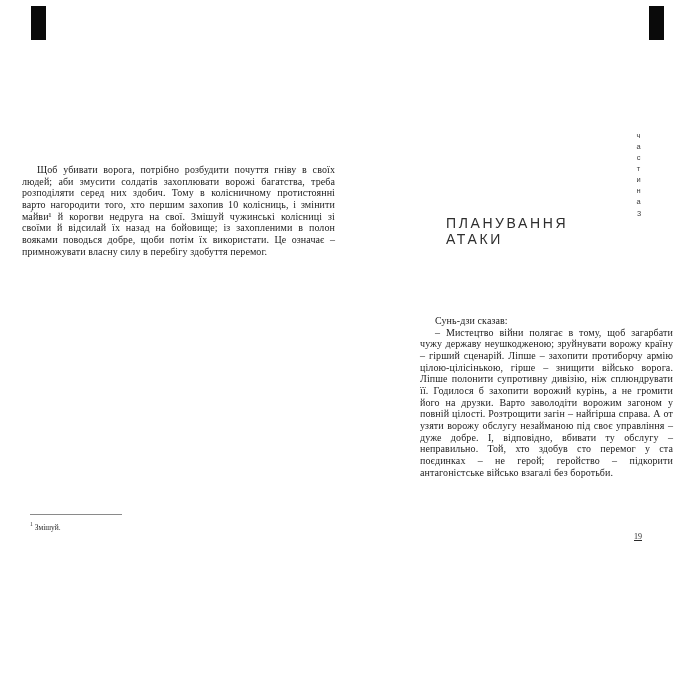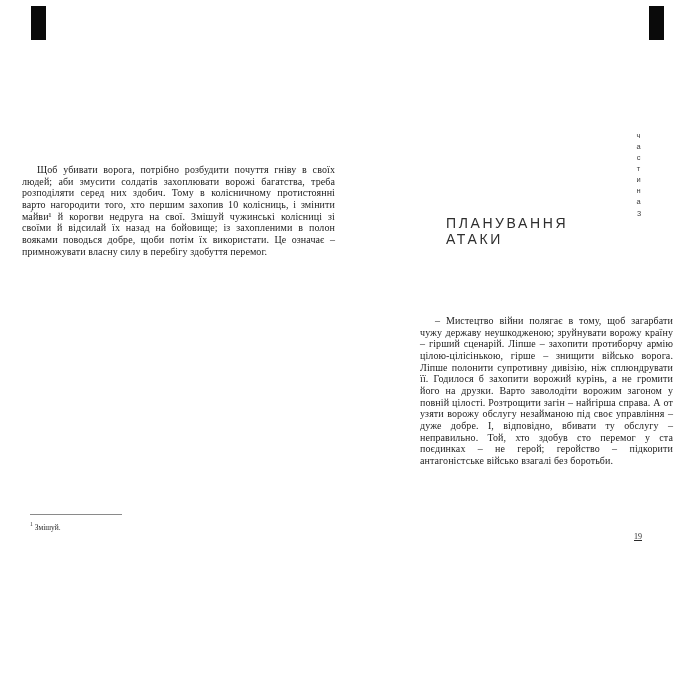--- a/index.html
+++ b/index.html
@@ -85,18 +85,19 @@
 
   <div class="part-label">частина</div>
   <div class="part-number">3</div>
 
   <h1 class="chapter-title">
     <span>ПЛАНУВАННЯ</span><br>
     <span>АТАКИ</span>
   </h1>
 
   <div class="body-col right-col">
+    <p>Сунь-дзи сказав:</p>
     <p>– Мистецтво війни полягає в тому, щоб загарбати чужу державу неушкодженою; зруйнувати ворожу країну – гірший сценарій. Ліпше – захопити протиборчу армію цілою-цілісінькою, гірше – знищити військо ворога. Ліпше полонити супротивну дивізію, ніж сплюндрувати її. Годилося б захопити ворожий курінь, а не громити його на друзки. Варто заволодіти ворожим загоном у повній цілості. Розтрощити загін – найгірша справа. А от узяти ворожу обслугу незайманою під своє управління – дуже добре. І, відповідно, вбивати ту обслугу – неправильно. Той, хто здобув сто перемог у ста поєдинках – не герой; геройство – підкорити антагоністське військо взагалі без боротьби.</p>
   </div>
 
   <div class="page-number">19</div>
 
 </div>
 
 </body></html>

